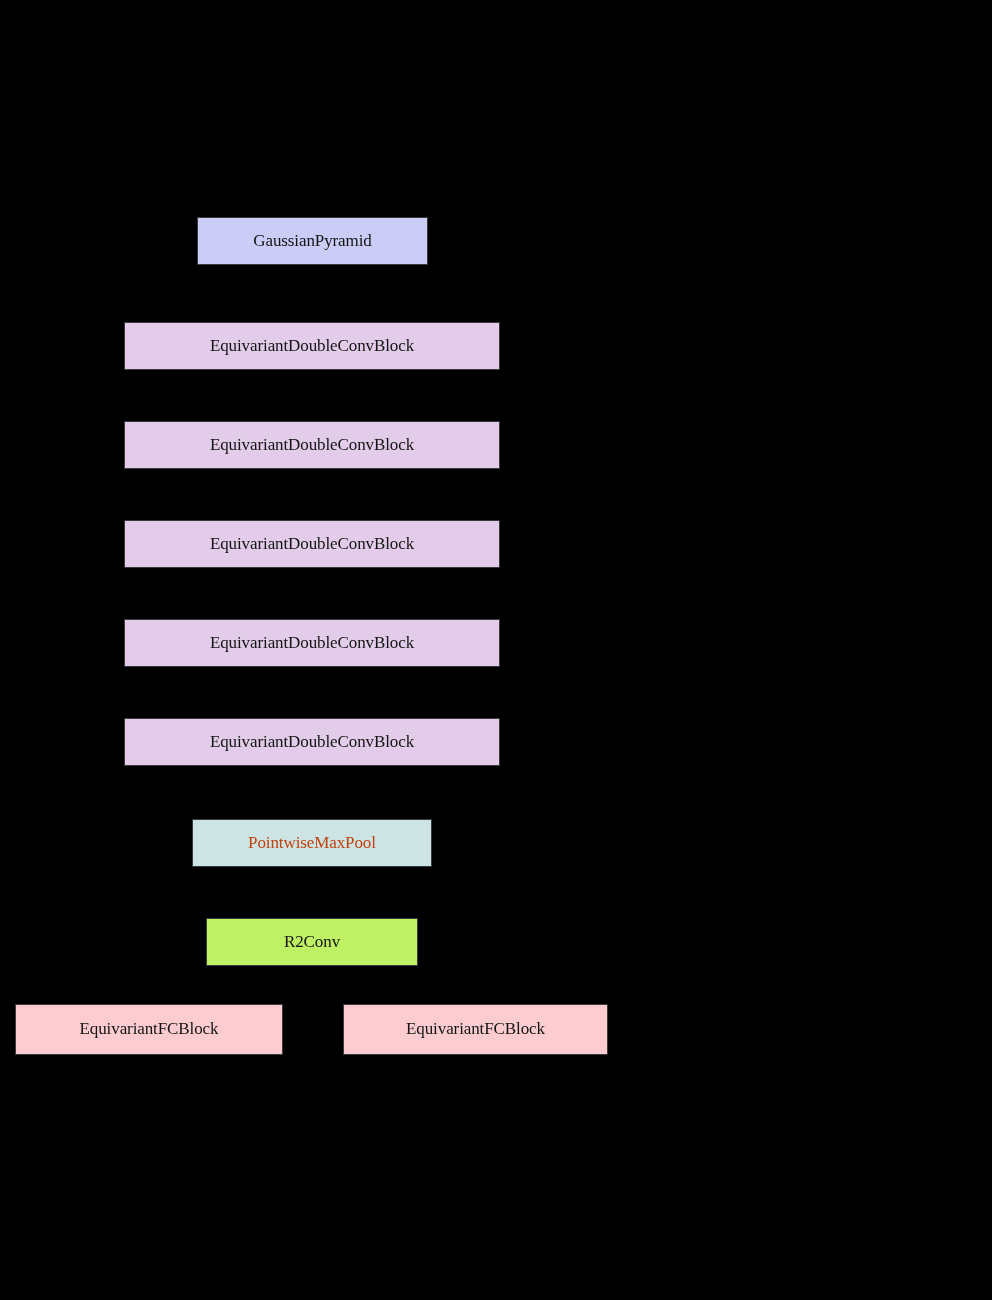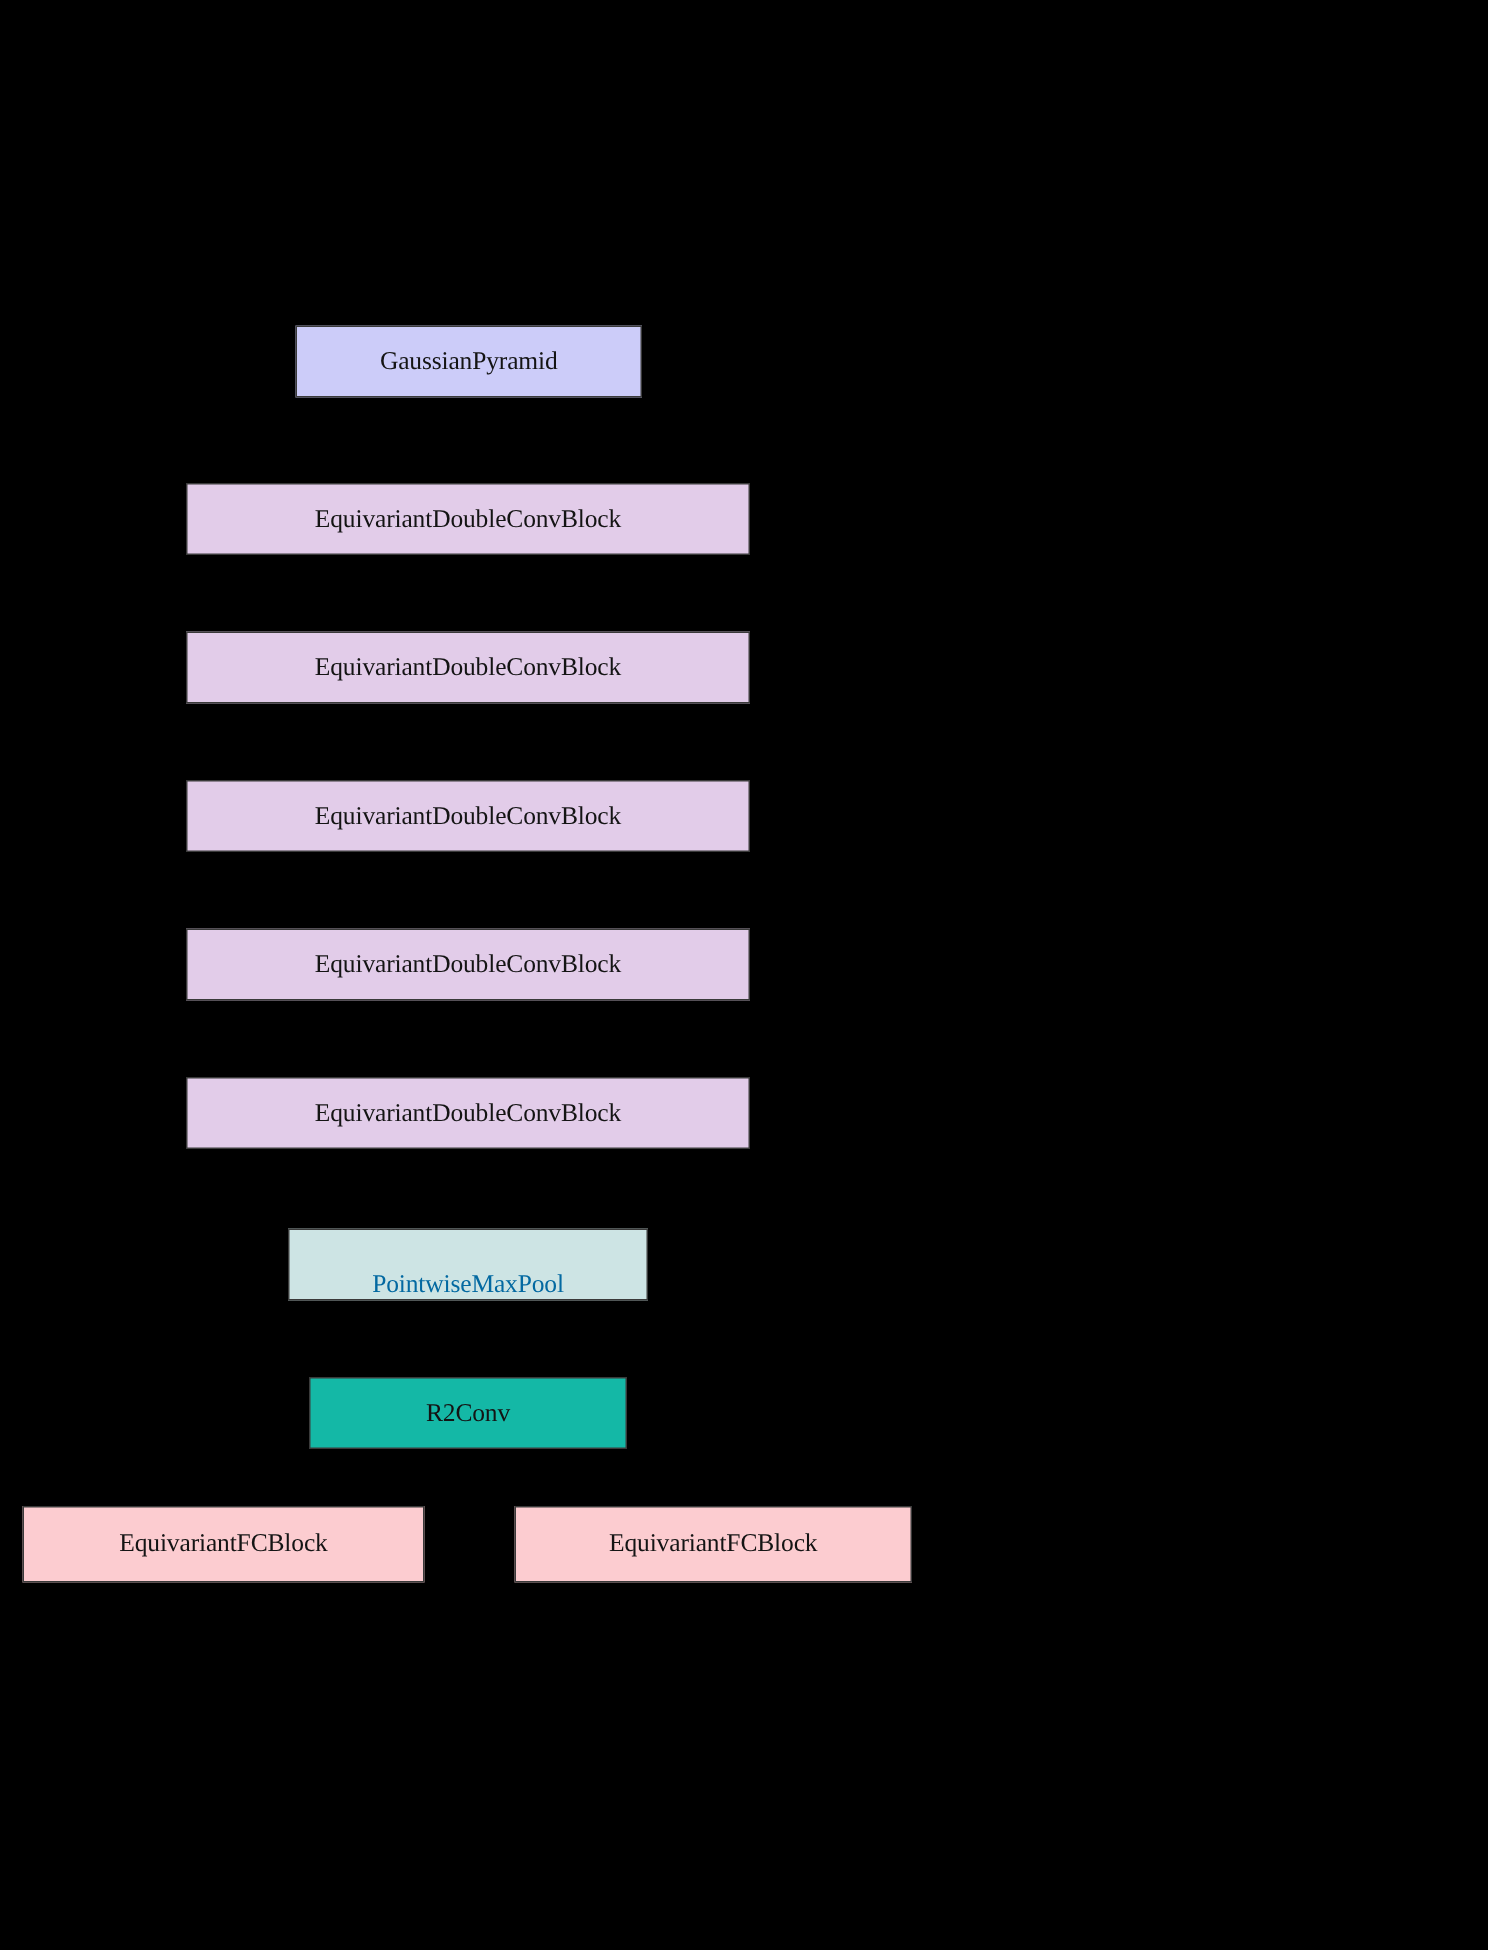--- a/index.html
+++ b/index.html
@@ -55,24 +55,24 @@
     </div>
     <div class="node" style="left: 124px; top: 520px; width: 376px; height: 48px; background: rgb(226, 204, 233); border-color: rgb(58, 58, 58); color: rgb(20, 20, 20);">
       <span class="node-label">EquivariantDoubleConvBlock</span>
     </div>
     <div class="node" style="left: 124px; top: 619px; width: 376px; height: 48px; background: rgb(226, 204, 233); border-color: rgb(58, 58, 58); color: rgb(20, 20, 20);">
       <span class="node-label">EquivariantDoubleConvBlock</span>
     </div>
     <div class="node" style="left: 124px; top: 718px; width: 376px; height: 48px; background: rgb(226, 204, 233); border-color: rgb(58, 58, 58); color: rgb(20, 20, 20);">
       <span class="node-label">EquivariantDoubleConvBlock</span>
     </div>
-    <div class="node" style="left: 192px; top: 819px; width: 240px; height: 48px; background: rgb(205, 228, 228); border-color: rgb(58, 58, 58); color: #0369a1; align-items: flex-end;">
+    <div class="node" style="left: 192px; top: 819px; width: 240px; height: 48px; background: rgb(205, 228, 228); border-color: rgb(58, 58, 58); color: #c2410c;">
       <span class="node-label">PointwiseMaxPool</span>
     </div>
-    <div class="node" style="left: 206px; top: 918px; width: 212px; height: 48px; background: #14b8a6; border-color: rgb(58, 58, 58); color: rgb(20, 20, 20);">
+    <div class="node" style="left: 206px; top: 918px; width: 212px; height: 48px; background: #bef264; border-color: rgb(58, 58, 58); color: rgb(20, 20, 20);">
       <span class="node-label">R2Conv</span>
     </div>
     <div class="node" style="left: 15px; top: 1004px; width: 268px; height: 51px; background: rgb(252, 204, 208); border-color: rgb(58, 58, 58); color: rgb(20, 20, 20);">
       <span class="node-label">EquivariantFCBlock</span>
     </div>
     <div class="node" style="left: 343px; top: 1004px; width: 265px; height: 51px; background: rgb(252, 204, 208); border-color: rgb(58, 58, 58); color: rgb(20, 20, 20);">
       <span class="node-label">EquivariantFCBlock</span>
     </div>
   </div>
 

